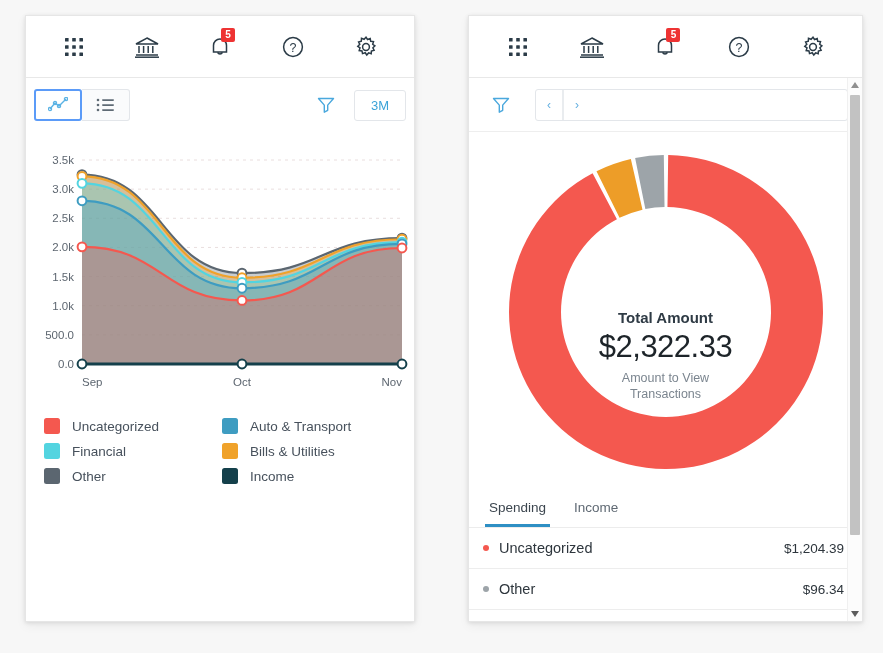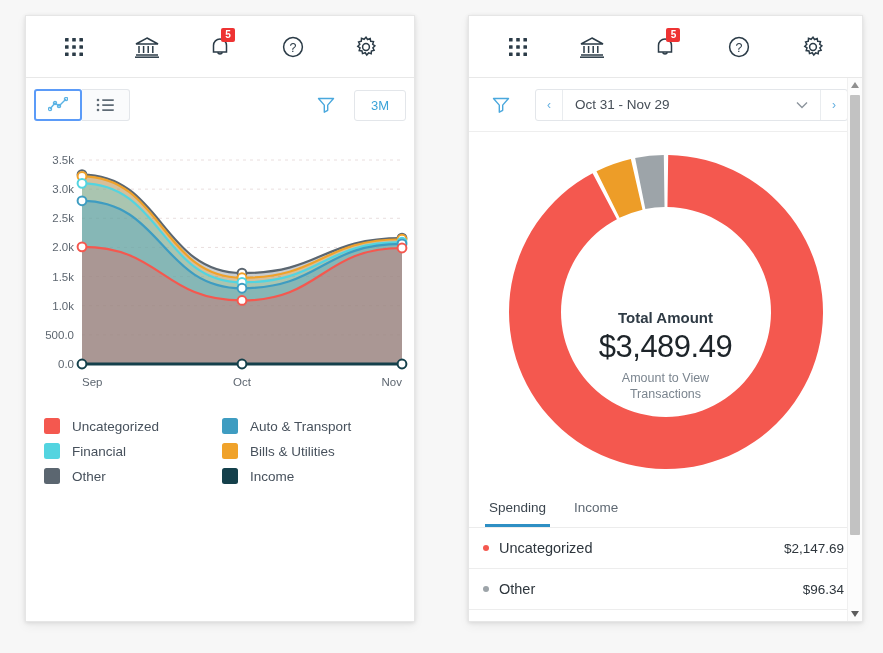--- a/index.html
+++ b/index.html
@@ -530,58 +530,50 @@
     </div>
 
     <div class="date-bar">
       <div class="filter-btn">
         <svg width="20" height="20" viewBox="0 0 20 20">
           <path d="M2.5 3.5 h15 l-5.8 6.6 v5.2 l-3.4 1.9 v-7.1 z" fill="none" stroke="#4aa8dd" stroke-width="1.4" stroke-linejoin="round"></path>
         </svg>
       </div>
       <div class="date-picker">
         <div class="date-arrow left">‹</div>
-        <div class="date-mid">
-          <span class="date-text">Oct 31 - Nov 29</span>
-          <span class="chev">
-            <svg width="12" height="8" viewBox="0 0 12 8">
-              <polyline points="1,1.5 6,6.5 11,1.5" fill="none" stroke="#8d959d" stroke-width="1.4"></polyline>
-            </svg>
-          </span>
-        </div>
         <div class="date-arrow right">›</div>
       </div>
     </div>
 
     <div class="donut-wrap">
       <svg id="donutChart" width="330" height="330" viewBox="0 0 330 330">
           <path d="M167.19792819937032,8.015385748696986 A157,157 0 1 1 91.59735431304726,26.21580923550522 L115.90905861700614,72.18254757788566 A105,105 0 1 0 166.4699519804706,60.01028983193109 Z" fill="#F4584F"></path>
           <path d="M95.51157586653231,24.215203550073255 A157,157 0 0 1 129.843031433307,11.98696930914491 L141.48737771017346,62.66644444242175 A105,105 0 0 0 118.52685010182097,70.84456288380696 Z" fill="#ED9D28"></path>
           <path d="M134.140617122229,11.062680001231882 A157,157 0 0 1 162.80207180062934,8.015385748696986 L163.53004801952918,60.01028983193109 A105,105 0 0 0 144.3615592218729,62.04828917279839 Z" fill="#9DA4A9"></path>
         </svg>
       <div class="donut-center">
         <div class="donut-title">Total Amount</div>
-        <div class="donut-amount">$3,489.49</div>
+        <div class="donut-amount">$2,322.33</div>
         <div class="donut-sub">
           <div>Amount to View</div>
           <div>Transactions</div>
         </div>
       </div>
     </div>
 
     <div class="tabs">
       <div class="tab active">Spending</div>
       <div class="tab">Income</div>
     </div>
 
     <div>
       <div class="cat-row">
         <span class="cat-dot" style="background:#F4584F"></span>
         <span class="cat-name">Uncategorized</span>
-        <span class="cat-amount">$2,147.69</span>
+        <span class="cat-amount">$1,204.39</span>
       </div>
       <div class="cat-row">
         <span class="cat-dot" style="background:#9DA4A9"></span>
         <span class="cat-name">Other</span>
         <span class="cat-amount">$96.34</span>
       </div>
     </div>
 
     <div class="scrollbar">
       <div class="sb-arrow up">

